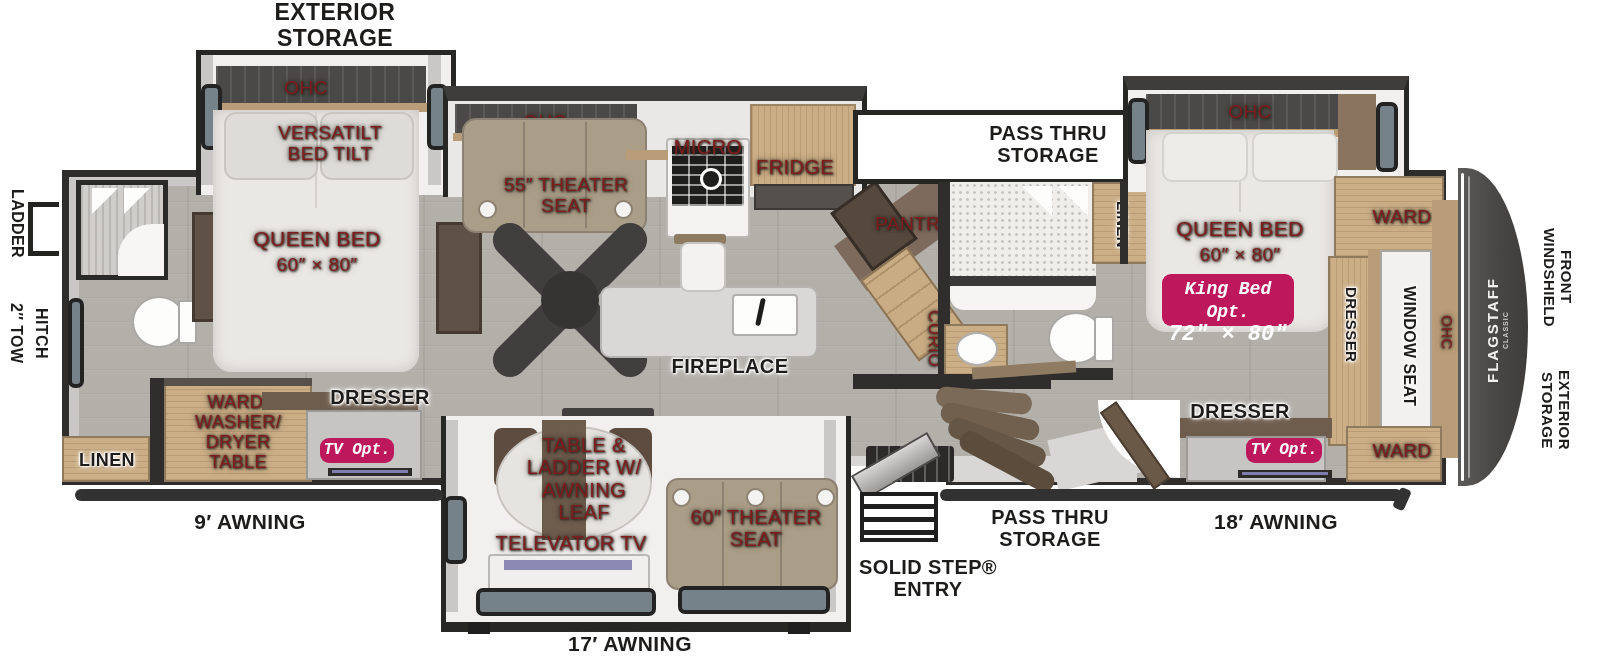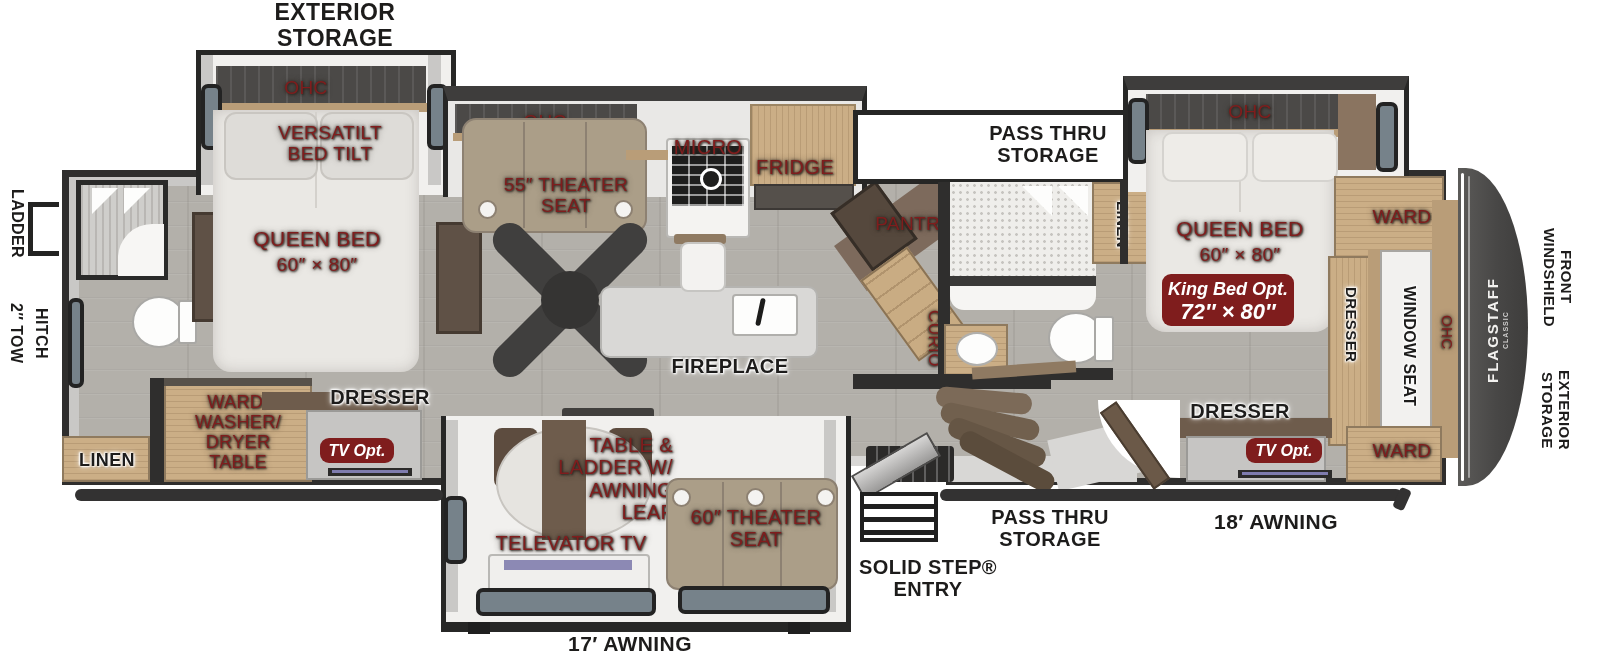--- a/index.html
+++ b/index.html
@@ -20,22 +20,22 @@
     repeating-linear-gradient(90deg,rgba(70,65,60,.09) 0 2px,transparent 2px 118px);}
   .wood{background-color:#cbae86;background-image:repeating-linear-gradient(0deg,rgba(121,92,60,.22) 0 1px,transparent 1px 6px);}
   .woodv{background-color:#cbae86;background-image:repeating-linear-gradient(90deg,rgba(121,92,60,.22) 0 1px,transparent 1px 6px);}
   .woodm{background-color:#8a7460;}
   .woodd{background-color:#5f5146;}
   .wall{background:#2f2e2d;}
   .gray{background:#c9c8c6;}
   .ohc{background-color:#4b4947;background-image:repeating-linear-gradient(90deg,rgba(255,255,255,.09) 0 2px,transparent 2px 14px);}
   .seat{background:#ab9e88;border:2px solid #8d8172;}
   .bed{background:#eae8e4;}
-  .badge{position:absolute;background:#7f1d1d;border-radius:9px;color:#fff;font-weight:bold;
-    font-style:italic;text-align:center;}
+  .badge{position:absolute;background:#be185d;border-radius:9px;color:#fff;font-weight:bold;
+    font-style:italic;text-align:center;font-family:Liberation Mono, monospace;}
   .slide{position:absolute;background:#f1f0ee;border:5px solid #272726;}
   .win{background:#76828a;border:4px solid #232323;border-radius:7px;}
   .dots{background-color:#efeeeb;background-image:radial-gradient(circle,#c6c4c0 1px,transparent 1.7px);background-size:7px 7px;}
 </style>
 </head>
 <body>
 
 <div id="canvas">
 
   <div class="abs floor" style="left:62px;top:170px;width:1384px;height:315px;border:7px solid #2f2e2d;box-sizing:border-box;"></div>
@@ -249,21 +249,21 @@
   <div class="abs gray" style="left:446px;top:420px;width:12px;height:192px;"></div>
   <div class="abs gray" style="left:824px;top:420px;width:12px;height:192px;"></div>
   <div class="abs win" style="left:444px;top:496px;width:15px;height:60px;"></div>
   <div class="abs" style="left:468px;top:622px;width:22px;height:12px;background:#1f1f1f;"></div>
   <div class="abs" style="left:788px;top:622px;width:22px;height:12px;background:#1f1f1f;"></div>
 
   <div class="abs" style="left:494px;top:428px;width:44px;height:60px;background:#5d4c3f;border-radius:8px;"></div>
   <div class="abs" style="left:608px;top:428px;width:44px;height:60px;background:#5d4c3f;border-radius:8px;"></div>
   <div class="abs" style="left:496px;top:426px;width:152px;height:110px;background:#e6e4e0;border:2px solid #c8c5c0;border-radius:50%;"></div>
   <div class="abs" style="left:542px;top:420px;width:44px;height:120px;background:#6e5c4c;"></div>
-  <div class="lblw" style="left:529px;top:434px;width:144px;font-size:20px;text-align:right;">
+  <div class="lblw" style="left:512px;top:434px;width:144px;font-size:20px;">
     <div>TABLE &amp;</div>
     <div>LADDER W/</div>
     <div>AWNING</div>
     <div>LEAF</div>
   </div>
   <div class="lblw" style="left:479px;top:532px;width:184px;font-size:20px;">TELEVATOR TV</div>
   <div class="abs" style="left:488px;top:554px;width:158px;height:36px;background:#f0efed;border:2px solid #b9b8b5;border-radius:4px;"></div>
   <div class="abs" style="left:504px;top:560px;width:128px;height:10px;background:#8c89b4;"></div>
 
   <div class="abs seat" style="left:666px;top:478px;width:172px;height:112px;border-radius:12px;box-sizing:border-box;"></div>
@@ -276,20 +276,21 @@
     <div>60″ THEATER</div>
     <div>SEAT</div>
   </div>
   <div class="abs win" style="left:476px;top:588px;width:172px;height:20px;"></div>
   <div class="abs win" style="left:678px;top:586px;width:144px;height:20px;"></div>
 
   <div class="abs" style="left:75px;top:489px;width:368px;height:12px;background:#333232;border-radius:6px;"></div>
   <div class="abs" style="left:940px;top:489px;width:462px;height:12px;background:#333232;border-radius:6px;"></div>
   <div class="abs" style="left:1396px;top:488px;width:12px;height:22px;background:#333232;border-radius:4px;transform:rotate(24deg);"></div>
 
+  <div class="lbl" style="left:158px;top:510px;width:184px;font-size:21px;">9′ AWNING</div>
   <div class="lbl" style="left:538px;top:632px;width:184px;font-size:21px;">17′ AWNING</div>
   <div class="lbl" style="left:1184px;top:510px;width:184px;font-size:21px;">18′ AWNING</div>
   <div class="lbl" style="left:838px;top:556px;width:180px;font-size:20px;">
     <div>SOLID STEP®</div>
     <div>ENTRY</div>
   </div>
   <div class="lbl" style="left:960px;top:506px;width:180px;font-size:20px;">
     <div>PASS THRU</div>
     <div>STORAGE</div>
   </div>

